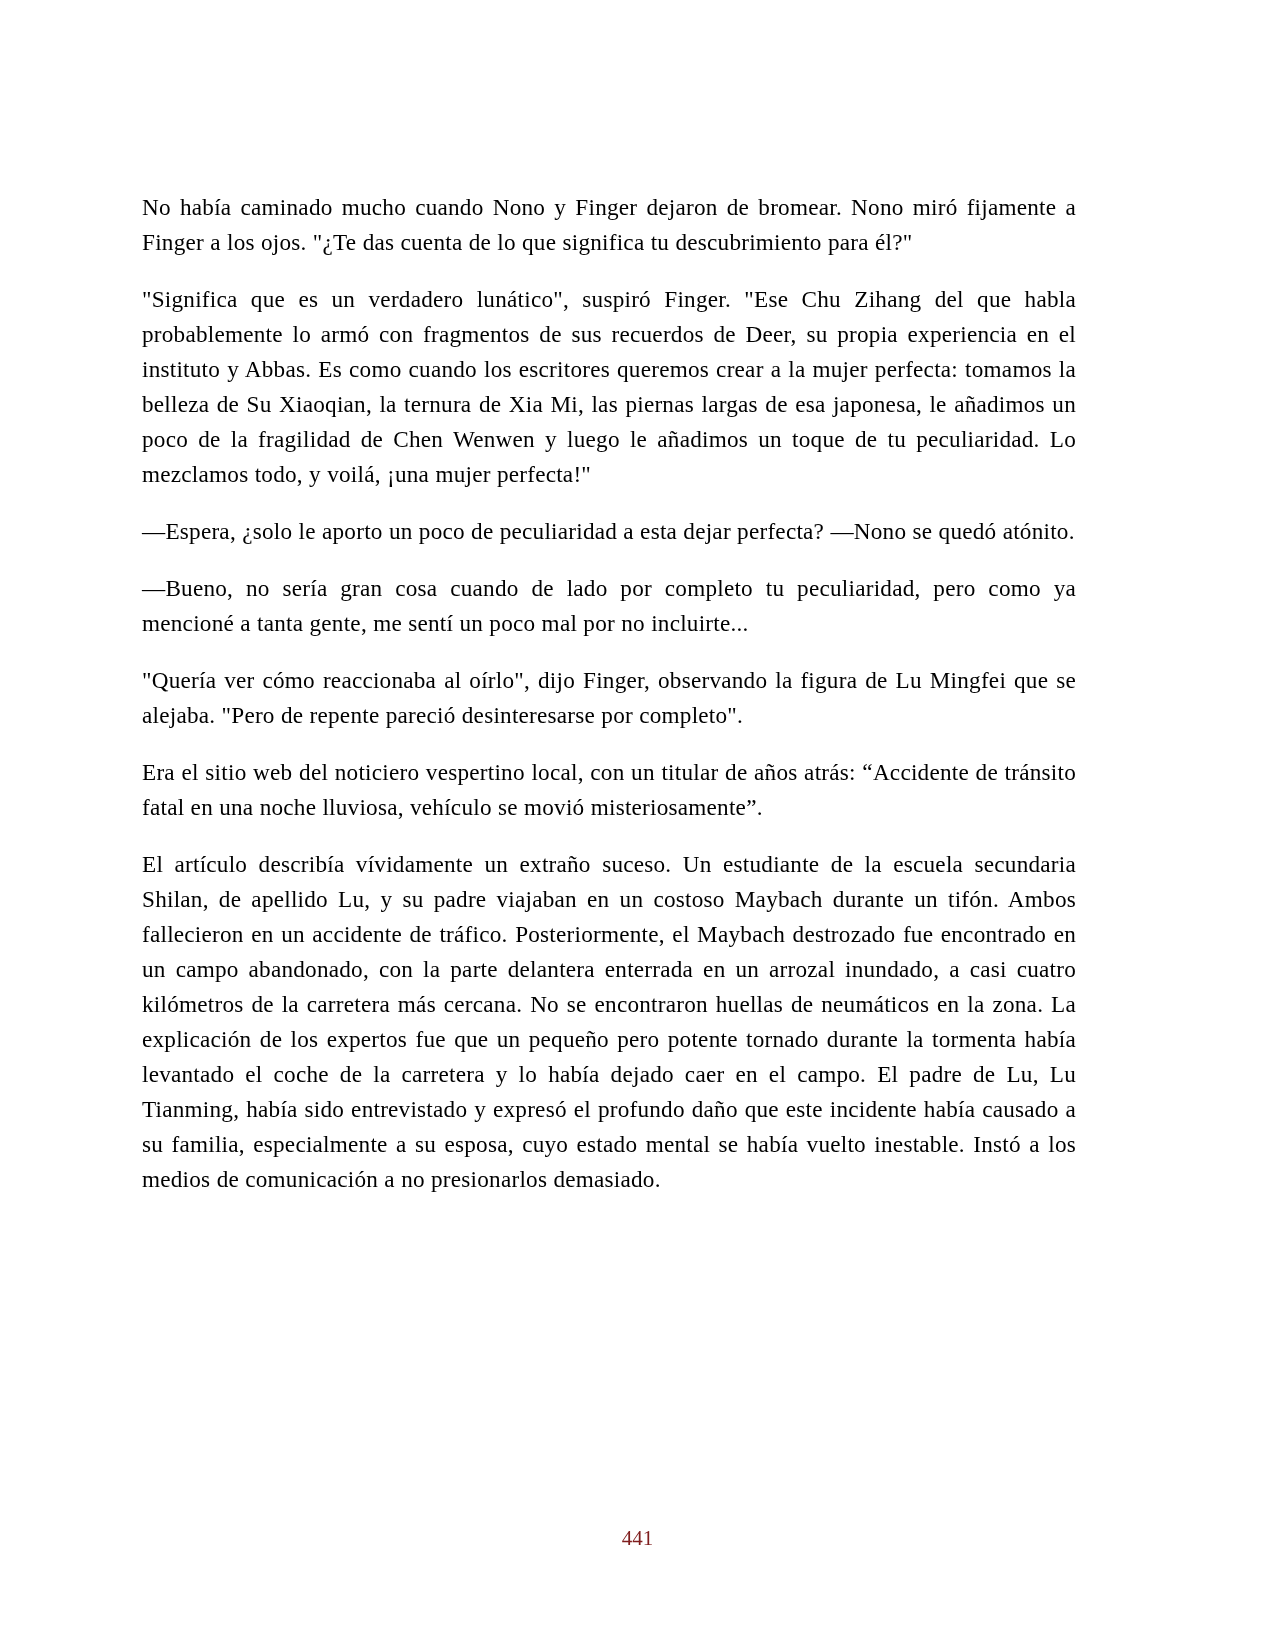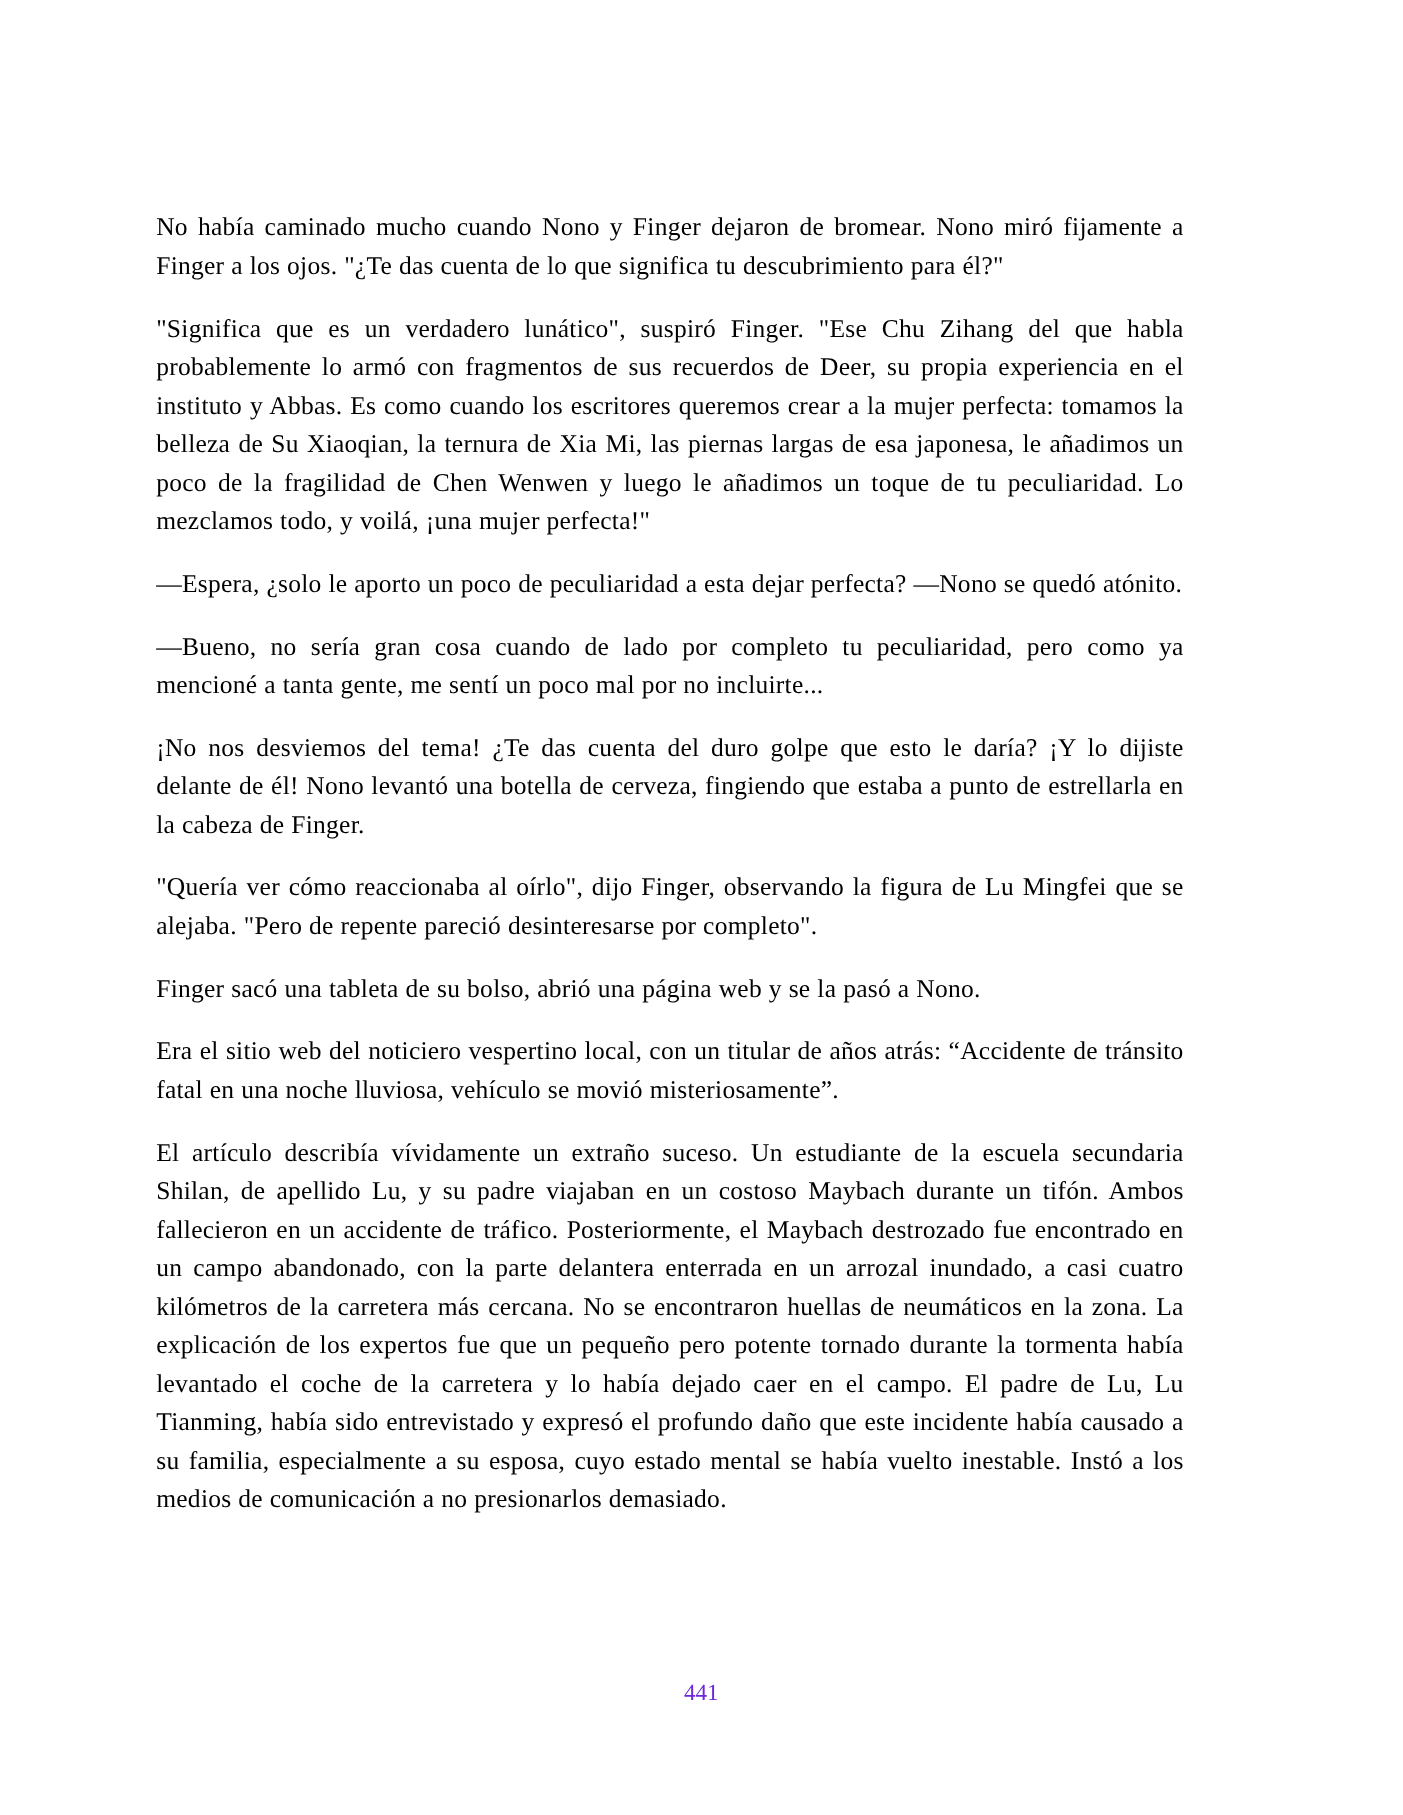--- a/index.html
+++ b/index.html
@@ -46,35 +46,33 @@
   }
   .page-number {
     position: absolute;
     left: 0;
     top: 1525px;
     width: 1275px;
     text-align: center;
     font-size: 21px;
     line-height: 26px;
     font-family: "Liberation Serif", "DejaVu Serif", serif;
-    color: #6d28d9;
+    color: #7f1d1d;
   }
 </style>
 </head>
 <body>
 
 <div class="page">
 
   <div class="text-column">
     <p class="para">No había caminado mucho cuando Nono y Finger dejaron de bromear. Nono miró fijamente a Finger a los ojos. "¿Te das cuenta de lo que significa tu descubrimiento para él?"</p>
     <p class="para">"Significa que es un verdadero lunático", suspiró Finger. "Ese Chu Zihang del que habla probablemente lo armó con fragmentos de sus recuerdos de Deer, su propia experiencia en el instituto y Abbas. Es como cuando los escritores queremos crear a la mujer perfecta: tomamos la belleza de Su Xiaoqian, la ternura de Xia Mi, las piernas largas de esa japonesa, le añadimos un poco de la fragilidad de Chen Wenwen y luego le añadimos un toque de tu peculiaridad. Lo mezclamos todo, y voilá, ¡una mujer perfecta!"</p>
     <p class="para">—Espera, ¿solo le aporto un poco de peculiaridad a esta dejar perfecta? —Nono se quedó atónito.</p>
     <p class="para">—Bueno, no sería gran cosa cuando de lado por completo tu peculiaridad, pero como ya mencioné a tanta gente, me sentí un poco mal por no incluirte...</p>
-    <p class="para">¡No nos desviemos del tema! ¿Te das cuenta del duro golpe que esto le daría? ¡Y lo dijiste delante de él! Nono levantó una botella de cerveza, fingiendo que estaba a punto de estrellarla en la cabeza de Finger.</p>
     <p class="para">"Quería ver cómo reaccionaba al oírlo", dijo Finger, observando la figura de Lu Mingfei que se alejaba. "Pero de repente pareció desinteresarse por completo".</p>
-    <p class="para">Finger sacó una tableta de su bolso, abrió una página web y se la pasó a Nono.</p>
     <p class="para">Era el sitio web del noticiero vespertino local, con un titular de años atrás: “Accidente de tránsito fatal en una noche lluviosa, vehículo se movió misteriosamente”.</p>
     <p class="para">El artículo describía vívidamente un extraño suceso. Un estudiante de la escuela secundaria Shilan, de apellido Lu, y su padre viajaban en un costoso Maybach durante un tifón. Ambos fallecieron en un accidente de tráfico. Posteriormente, el Maybach destrozado fue encontrado en un campo abandonado, con la parte delantera enterrada en un arrozal inundado, a casi cuatro kilómetros de la carretera más cercana. No se encontraron huellas de neumáticos en la zona. La explicación de los expertos fue que un pequeño pero potente tornado durante la tormenta había levantado el coche de la carretera y lo había dejado caer en el campo. El padre de Lu, Lu Tianming, había sido entrevistado y expresó el profundo daño que este incidente había causado a su familia, especialmente a su esposa, cuyo estado mental se había vuelto inestable. Instó a los medios de comunicación a no presionarlos demasiado.</p>
   </div>
 
   <div class="page-number">441</div>
 
 </div>
 
 </body></html>

